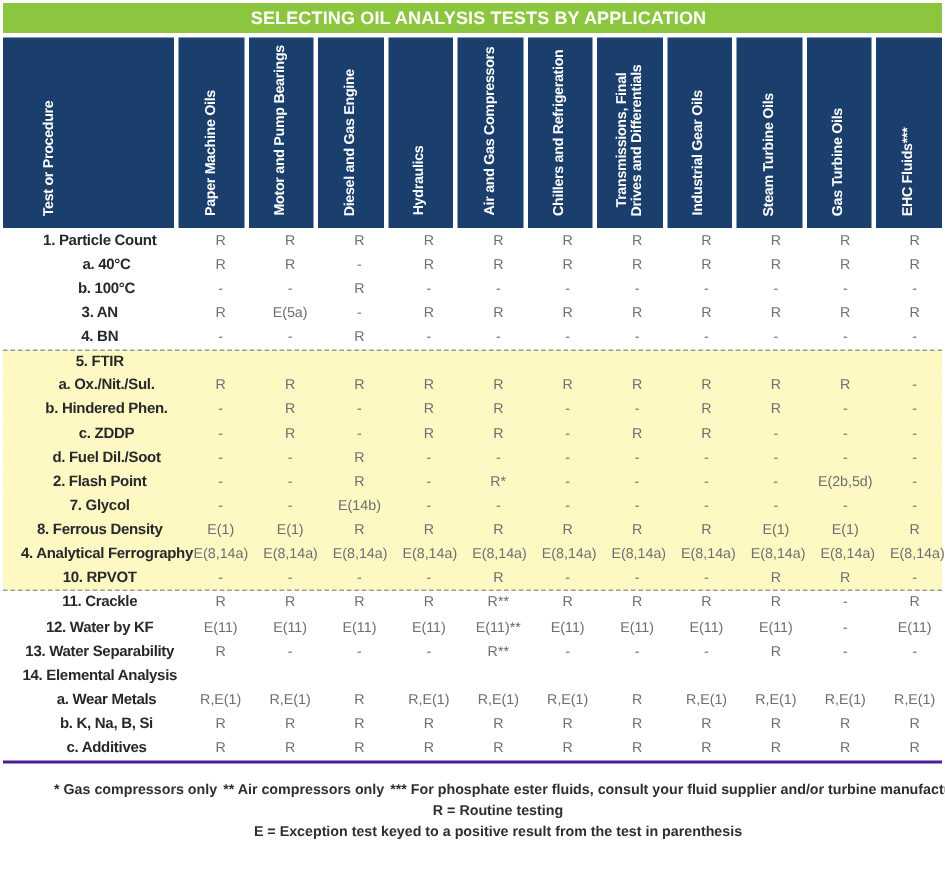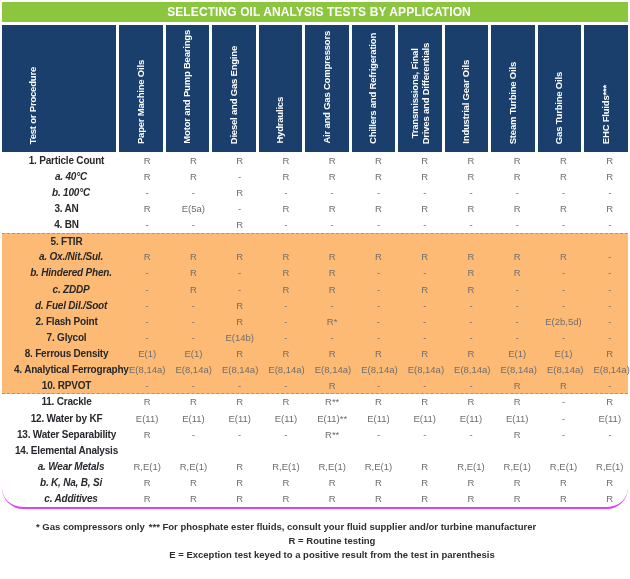--- a/index.html
+++ b/index.html
@@ -8,29 +8,29 @@
   .titlebar{background:#8CC63F;height:20px;line-height:20px;color:#fff;font-weight:bold;
             font-size:12px;padding-left:8px;letter-spacing:.1px;}
   .headrow{display:flex;margin-top:3px;height:127px;}
   .corner{width:114px;background:#1B3F6D;position:relative;display:flex;align-items:flex-end;
           justify-content:flex-start;padding:0 0 8px 26px;box-sizing:border-box;}
   .hcell{flex:1;margin-left:3px;background:#1B3F6D;display:flex;align-items:flex-end;
          justify-content:center;padding-bottom:8px;box-sizing:border-box;}
   .vtext{writing-mode:vertical-rl;transform:rotate(180deg);color:#fff;font-weight:bold;
          font-size:9.5px;letter-spacing:-.2px;line-height:10.5px;white-space:pre-line;
          max-height:116px;}
-  .tbody{border-bottom:2px solid #d946ef;border-radius:21px;}
+  .tbody{border-bottom:2px solid #4c1d95;}
   .trow{display:flex;height:16.13px;align-items:center;box-sizing:border-box;}
-  .trow.shaded{background:#fdba74;}
+  .trow.shaded{background:#fef9c3;}
   .trow.band-start{border-top:1px dashed #9a9a9a;}
   .trow.band-end{border-bottom:1px dashed #9a9a9a;}
   .rlabel{width:117px;box-sizing:border-box;font-weight:bold;font-size:10px;color:#26282c;
           white-space:nowrap;letter-spacing:-.2px;}
   .rlabel.indent0{padding-left:12px;}
-  .rlabel.indent1{padding-left:21px;font-style:italic;}
+  .rlabel.indent1{padding-left:21px;}
   .val{flex:1;font-size:9.5px;color:#6d6e71;padding-left:10px;box-sizing:border-box;
        white-space:nowrap;overflow:visible;}
   .foot{margin:11px 0 0 34px;font-size:9.5px;font-weight:bold;color:#2e2e2e;line-height:14px;}
   .footline1{display:flex;gap:4px;}
   .footline1 span{white-space:nowrap;}
 </style>
 </head>
 <body>
 
 <div class="wrap">
@@ -385,18 +385,19 @@
         <div class="val">R</div>
         <div class="val">R</div>
         <div class="val">R</div>
         <div class="val">R</div>
       </div>
     </div>
 
   <div class="foot">
     <div class="footline1">
       <span>* Gas compressors only</span>
+      <span>** Air compressors only</span>
       <span>*** For phosphate ester fluids, consult your fluid supplier and/or turbine manufacturer</span>
     </div>
     <div>R = Routine testing</div>
     <div>E = Exception test keyed to a positive result from the test in parenthesis</div>
   </div>
 </div>
 
 </body></html>

